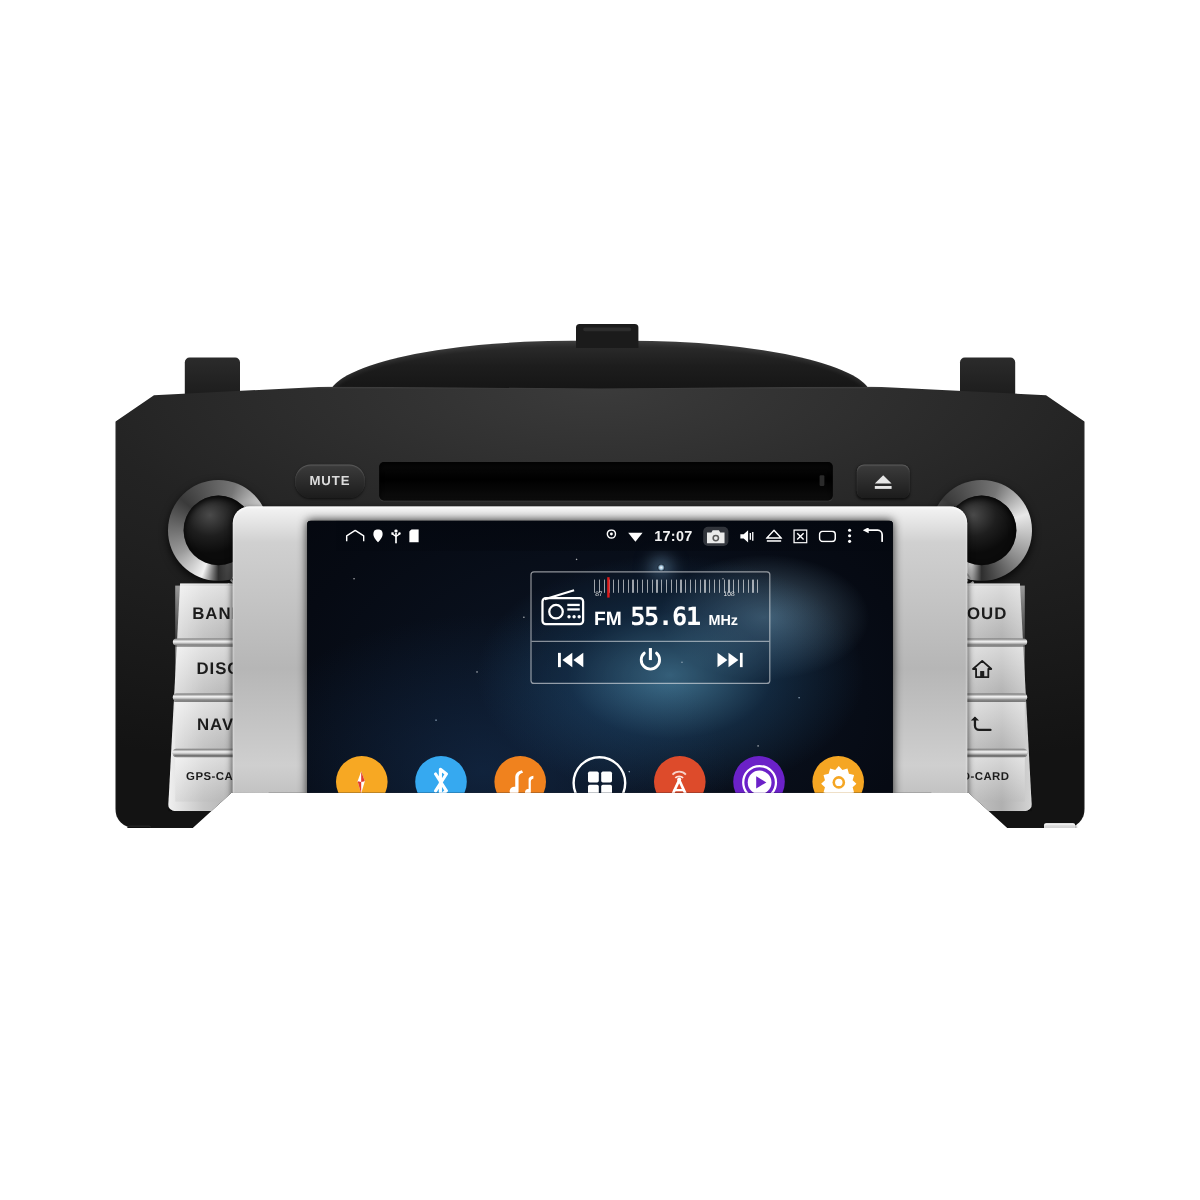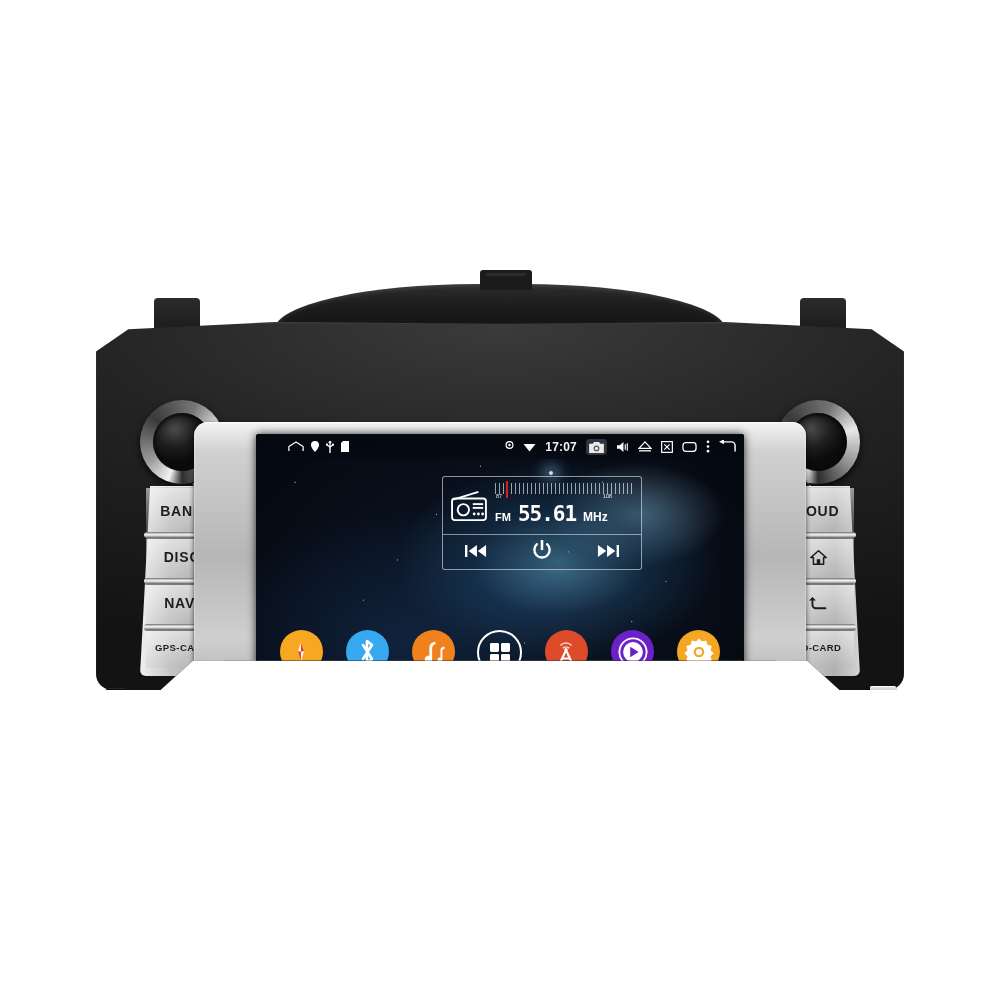--- a/index.html
+++ b/index.html
@@ -246,21 +246,21 @@
     position:absolute; left:0; right:0; top:2px; height: 11px;
     background-image: repeating-linear-gradient(90deg,
       rgba(255,255,255,.75) 0px, rgba(255,255,255,.75) 1px,
       rgba(255,255,255,0) 1px, rgba(255,255,255,0) 4px);
     opacity:.8;
   }
   .rw-needle { position:absolute; left: 11px; top: 0; width:2px; height: 17px; background:#e01b1b; }
   .rw-lo, .rw-hi { position:absolute; top: 12px; font-size: 5.5px; color:#e8e8e8; }
   .rw-lo { left: 1px; } .rw-hi { left: 108px; }
   .rw-freqline { display:flex; align-items:baseline; gap:7px; margin-top:1px; }
-  .rw-band { font-size: 11px; color:#fff; font-weight:600; }
+  .rw-band { font-size: 16px; color:#fff; font-weight:600; }
   .rw-freq {
     font-family: "DejaVu Sans Mono", monospace;
     font-size: 21px; color:#fff; font-weight:bold; letter-spacing:-1px;
   }
   .rw-unit { font-size: 12px; color:#fff; font-weight:600; }
   .rw-bottom { height: 35px; display:flex; align-items:center; justify-content:space-around; }
 
   
   .dock {
     position:absolute; left: 8px; right: 8px; bottom: 14px;
@@ -339,20 +339,32 @@
 
     <div class="hood"></div>
     <div class="hood-tab"></div>
     <div class="ear left"></div>
     <div class="ear right"></div>
 
     <div class="bezel">
       <div class="foot left"></div>
       <div class="foot right"></div>
 
+      <div class="topstrip">
+        <div class="mute-btn">MUTE</div>
+        <div class="disc-slot">
+          <div class="slot-led"></div>
+        </div>
+        <div class="eject-btn">
+          <svg width="16" height="13" viewBox="0 0 16 13">
+            <polygon points="8,1 15,8 1,8" fill="#e6e6e6"></polygon>
+            <rect x="1" y="10" width="14" height="2.4" fill="#e6e6e6"></rect>
+          </svg>
+        </div>
+      </div>
 
       <div class="knob left"></div>
       <div class="knob right"></div>
       <div class="knob-label left">PWR VOL</div>
       <div class="knob-label right">MENU</div>
 
       <div class="cluster left">
         <div class="cluster-plate"></div>
         <div class="sbtn">BAND</div>
         <div class="sbtn">DISC</div>

